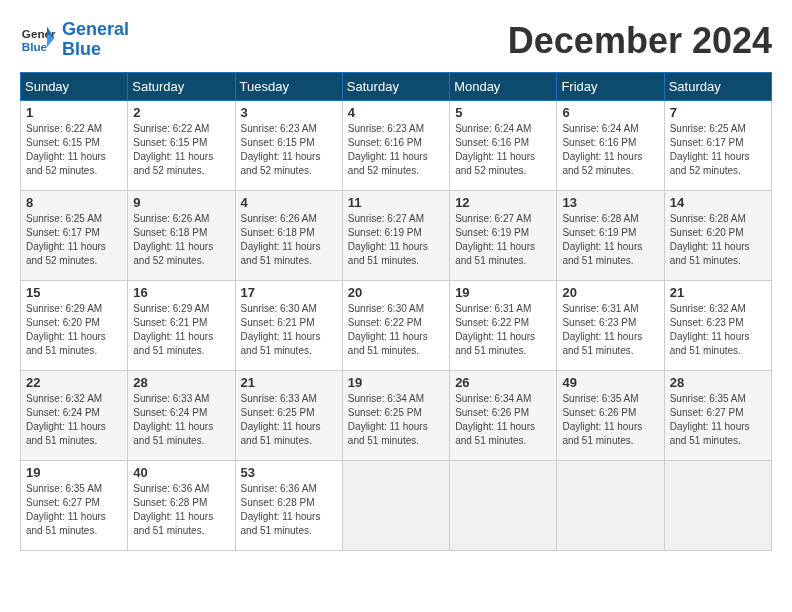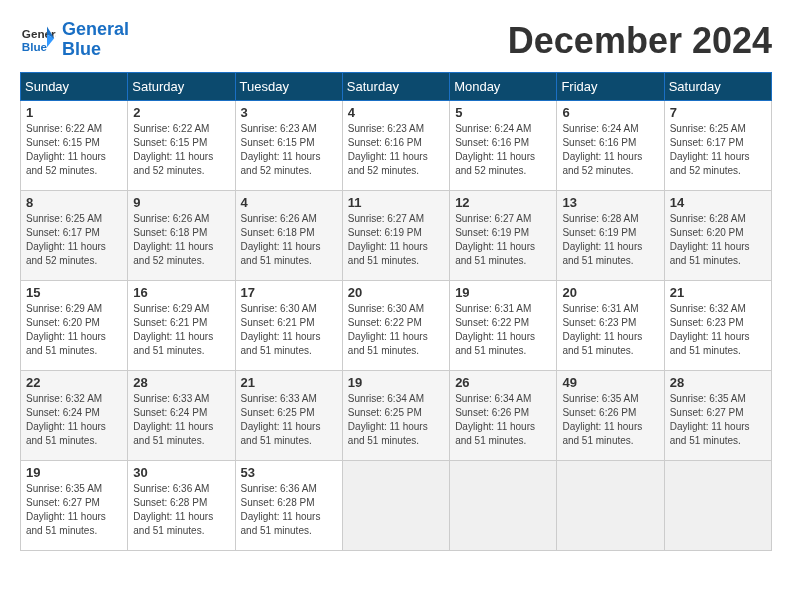--- a/index.html
+++ b/index.html
@@ -328,21 +328,21 @@
       </tr>
       <tr>
         <td>
           <span class="day-num">19</span>
           <div class="day-info" style="white-space: pre-line;">Sunrise: 6:35 AM
 Sunset: 6:27 PM
 Daylight: 11 hours
 and 51 minutes.</div>
         </td>
         <td>
-          <span class="day-num">30</span>
+          <span class="day-num">40</span>
           <div class="day-info" style="white-space: pre-line;">Sunrise: 6:36 AM
 Sunset: 6:28 PM
 Daylight: 11 hours
 and 51 minutes.</div>
         </td>
         <td>
           <span class="day-num">53</span>
           <div class="day-info" style="white-space: pre-line;">Sunrise: 6:36 AM
 Sunset: 6:28 PM
 Daylight: 11 hours

